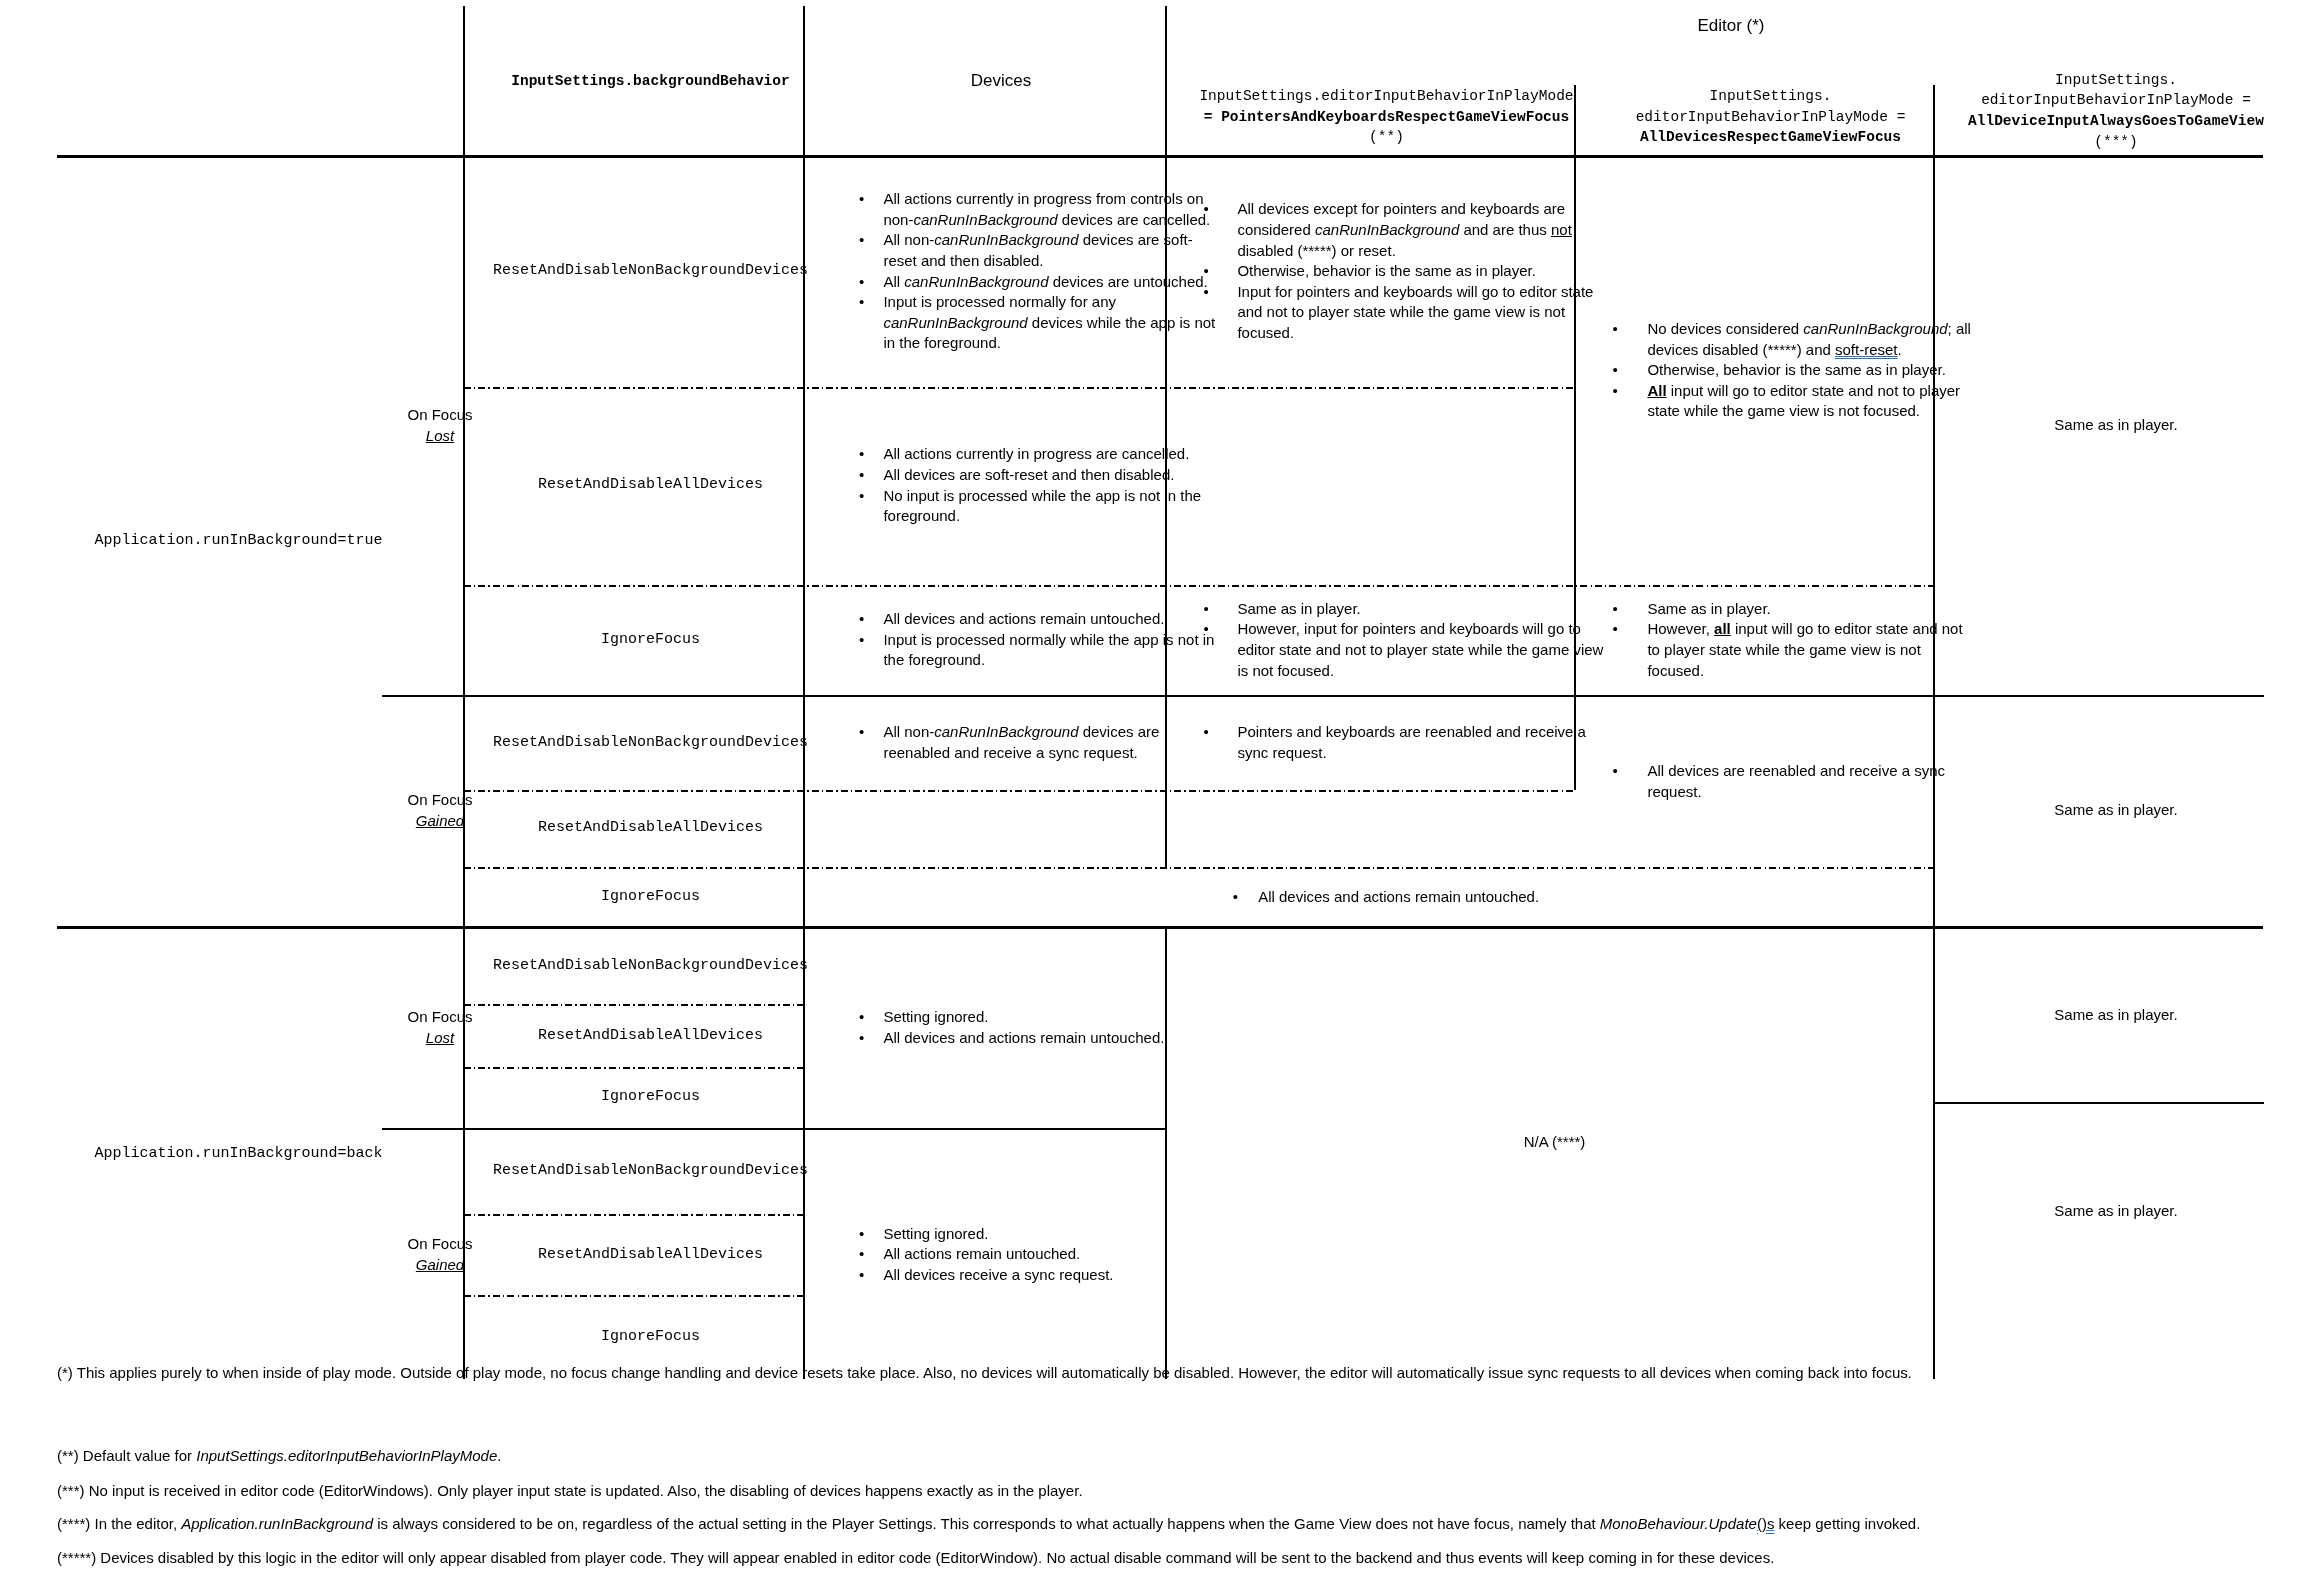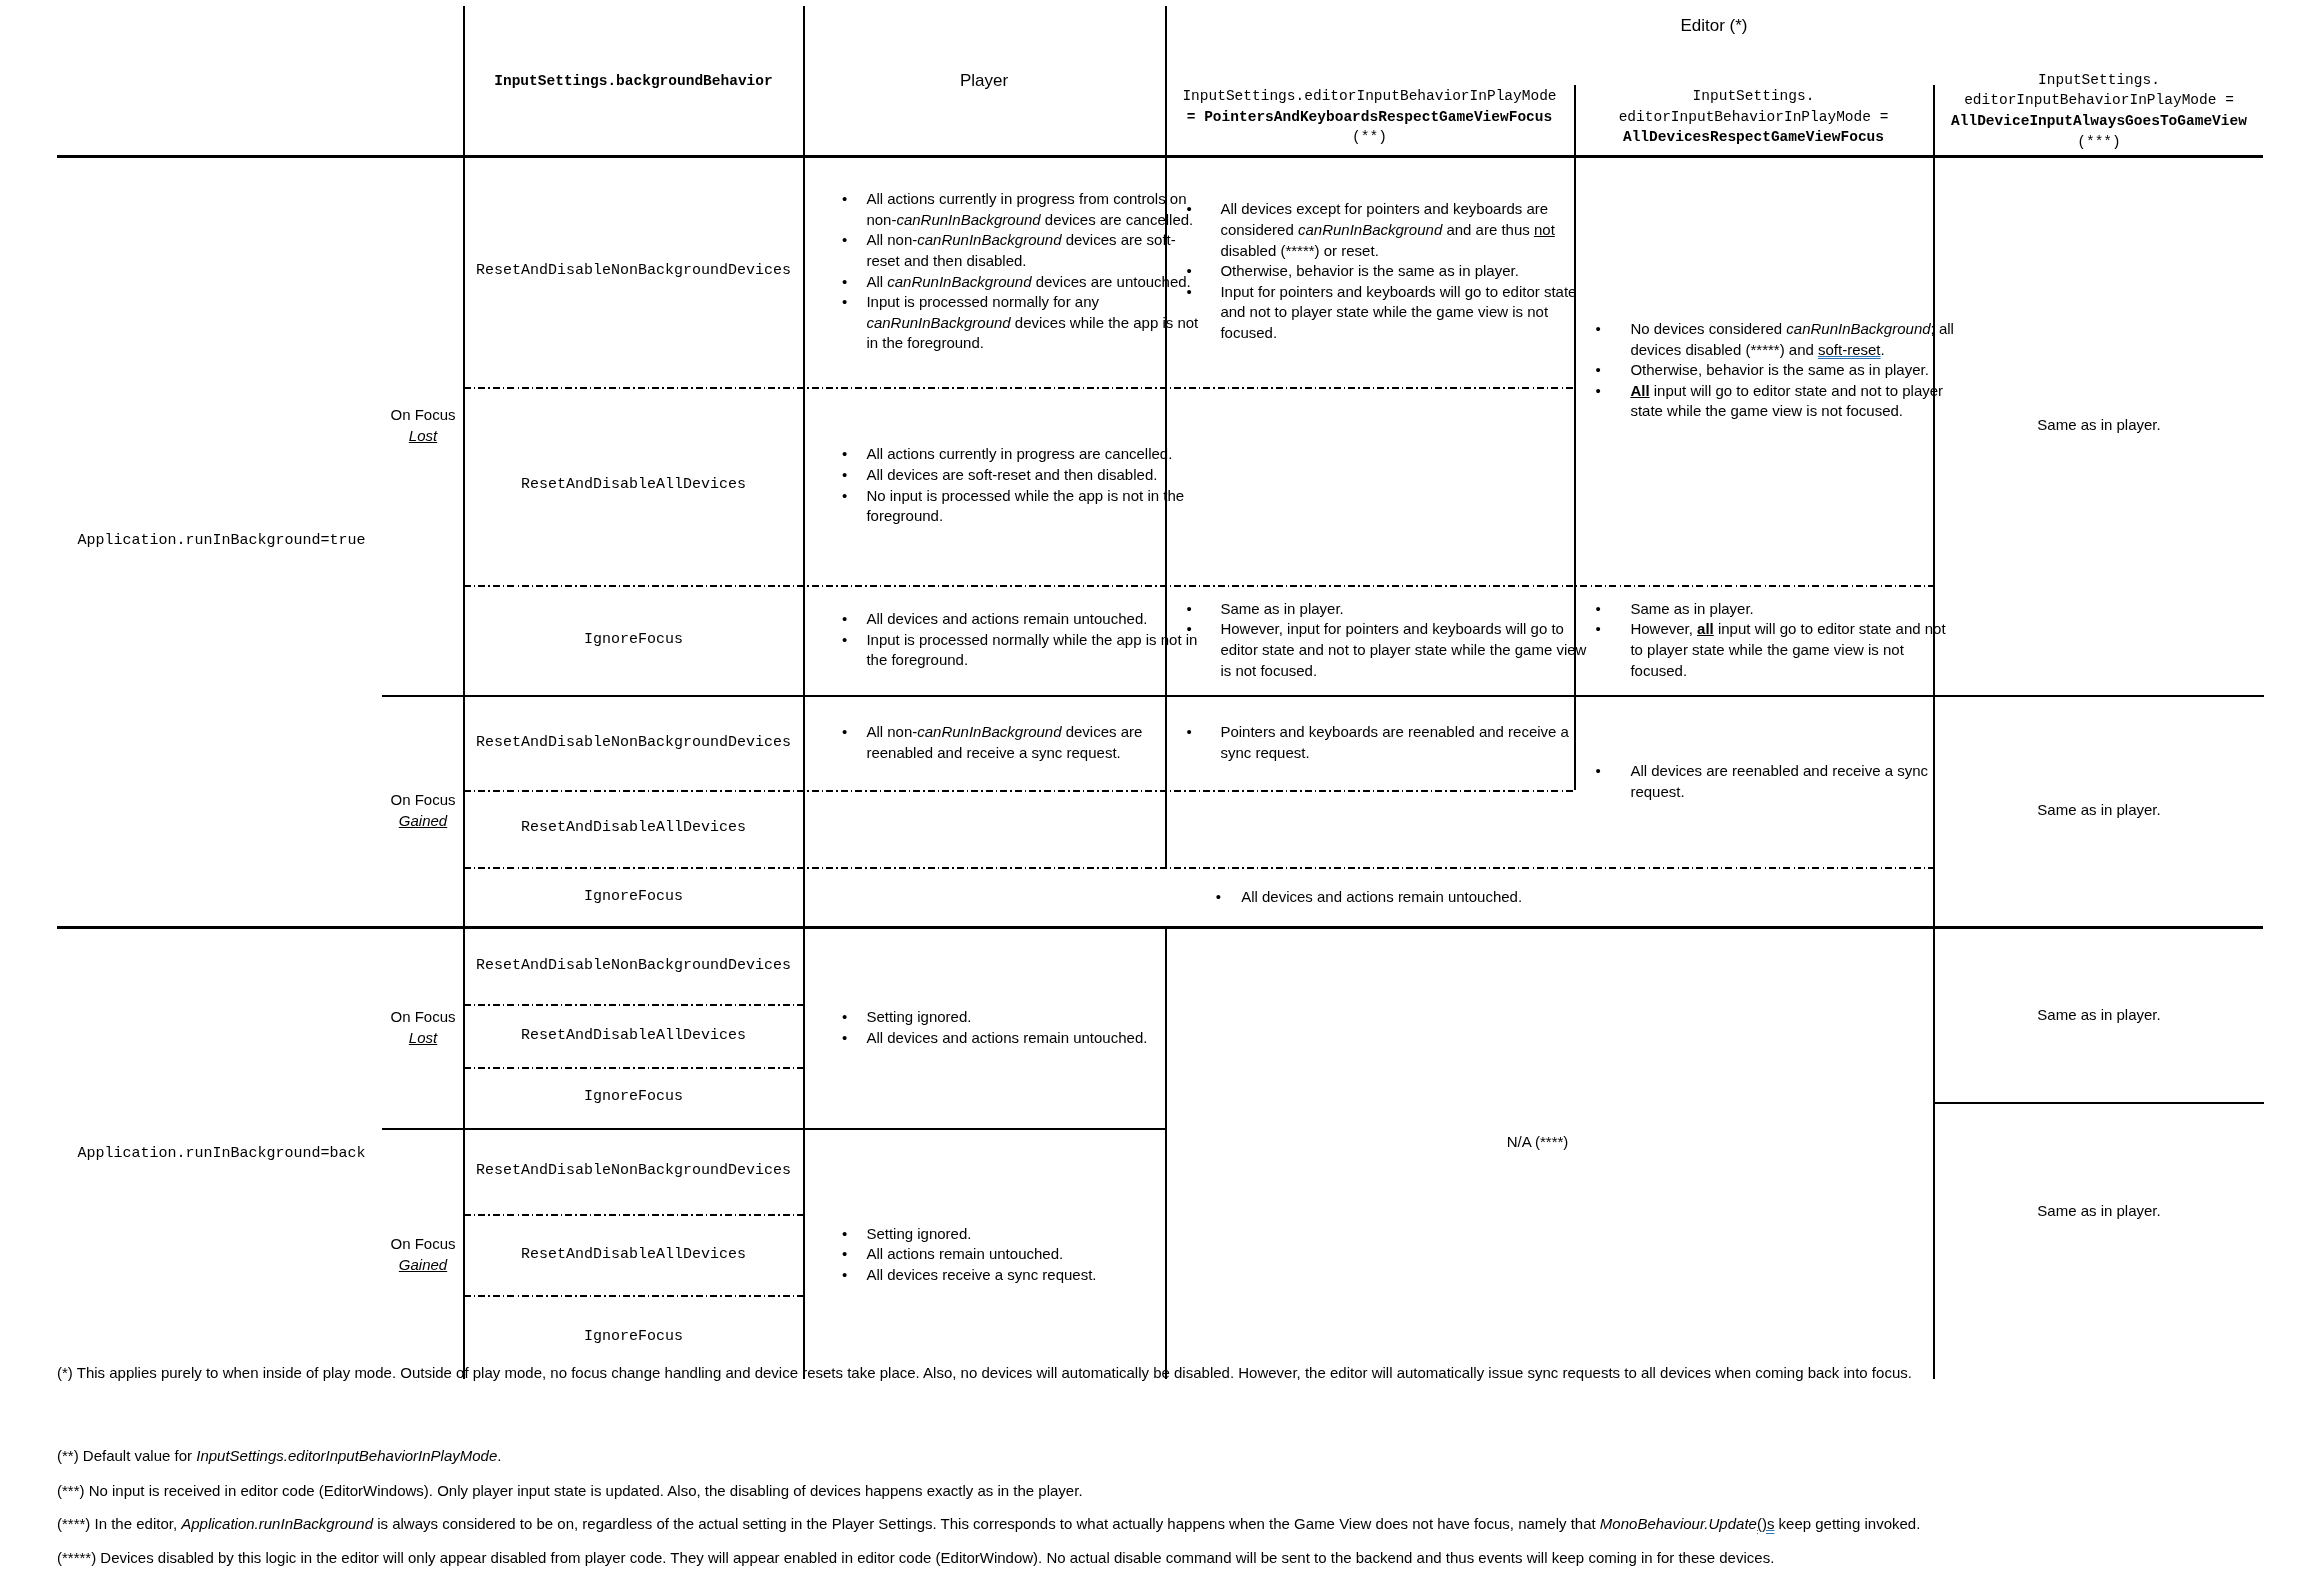--- a/index.html
+++ b/index.html
@@ -1,18 +1,18 @@
 <!DOCTYPE html>
 <html style="font-size:12.2px"><head>
 <meta charset="utf-8">
 <style>
   html,body{margin:0;padding:0;background:#fff;}
   body{width:2319px;height:1596px;position:relative;overflow:hidden;
        color:#000;font-family:"Liberation Sans",sans-serif;font-size:15px;line-height:20.6px;}
-  .cell{position:absolute;display:flex;flex-direction:column;justify-content:center;}
+  .cell{position:absolute;display:flex;flex-direction:column;justify-content:center;margin-left:17px;}
   .ctr{align-items:center;text-align:center;}
   .mono{font-family:"Liberation Mono","DejaVu Sans Mono",monospace;}
   .big{font-size:17px;}
   .hmono{font-family:"Liberation Mono","DejaVu Sans Mono",monospace;font-size:14.5px;}
   .b{font-weight:bold;}
   .lu{font-style:italic;text-decoration:underline;}
   .vline{position:absolute;width:1.5px;background:#000;}
   .hline{position:absolute;height:1.5px;background:#000;}
   .thick{position:absolute;height:3.1px;background:#000;}
   .dash{position:absolute;height:1.5px;
@@ -63,21 +63,21 @@
   <div class="dash" style="left:464px;top:1295px;width:340px;"></div>
 </div>
 
 <div class="cell ctr big" style="left:1165px;top:9.2px;width:1098px;height:34px;">
   <span>Editor (*)</span>
 </div>
 <div class="cell ctr hmono b" style="left:464px;top:7.6px;width:339px;height:147px;">
   <span>InputSettings.backgroundBehavior</span>
 </div>
 <div class="cell ctr big" style="left:803px;top:7.6px;width:362px;height:147px;">
-  <span>Player</span>
+  <span>Devices</span>
 </div>
 <div class="cell ctr hmono" style="left:1165px;top:79px;width:409px;height:76px;">
   <span>InputSettings.editorInputBehaviorInPlayMode</span>
   <span class="b">= PointersAndKeyboardsRespectGameViewFocus</span>
   <span>(**)</span>
 </div>
 <div class="cell ctr hmono" style="left:1574px;top:79px;width:359px;height:76px;">
   <span>InputSettings.</span>
   <span>editorInputBehaviorInPlayMode =</span>
   <span class="b">AllDevicesRespectGameViewFocus</span>

